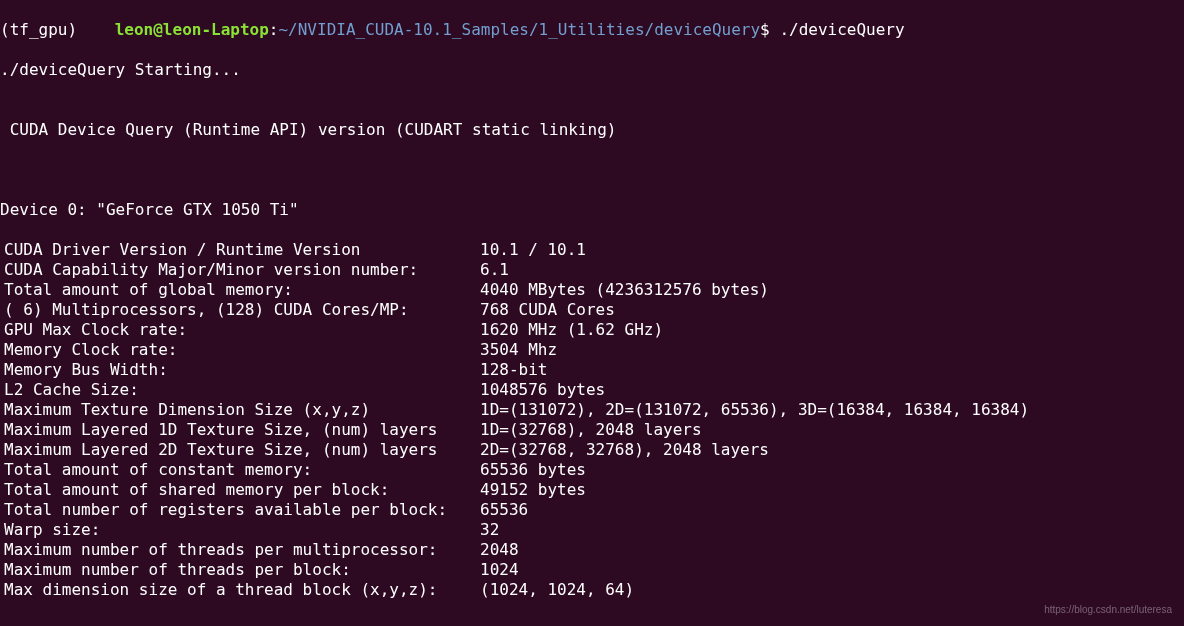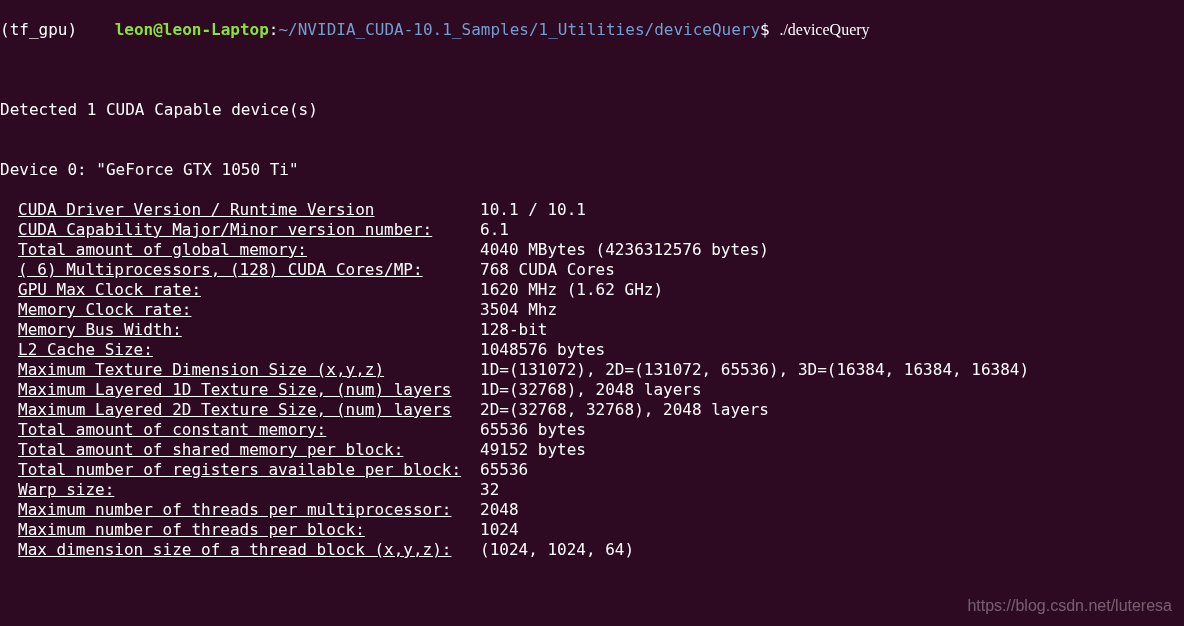--- a/index.html
+++ b/index.html
@@ -16,41 +16,42 @@
     box-sizing: border-box;
   }
   .terminal {
     padding: 0;
     white-space: pre;
   }
   .prompt-env { color: #ffffff; }
   .prompt-userhost { color: #8ae234; font-weight: bold; margin-left: 28px; }
   .prompt-path { color: #729fcf; font-weight: normal; }
   .prompt-dollar { color: #ffffff; }
-  .cmd { color: #ffffff; font-family: Liberation Serif, serif; }
+  .cmd { color: #ffffff; }
   .out { color: #ffffff; }
   .row { display: block; }
   .kv { display: flex; }
-  .klabel { width: 480px; flex-shrink: 0; padding-left: 18px; box-sizing: border-box; text-decoration: underline; }
+  .klabel { width: 480px; flex-shrink: 0; padding-left: 4px; box-sizing: border-box; }
   .kval { }
   .watermark {
     position: absolute;
     right: 12px;
     bottom: 10px;
     color: rgba(255,255,255,0.35);
     font-family: Arial, sans-serif;
-    font-size: 16px;
+    font-size: 10px;
   }
 </style>
 </head>
 <body>
 
 <div class="terminal">
 <span class="row"><span class="prompt-env">(tf_gpu) </span><span class="prompt-userhost">leon@leon-Laptop</span><span class="out">:</span><span class="prompt-path">~/NVIDIA_CUDA-10.1_Samples/1_Utilities/deviceQuery</span><span class="prompt-dollar">$ </span><span class="cmd">./deviceQuery</span></span>
+<span class="row out">./deviceQuery Starting...</span>
 <span class="row out"></span>
+<span class="row out"> CUDA Device Query (Runtime API) version (CUDART static linking)</span>
 <span class="row out"></span>
-<span class="row out">Detected 1 CUDA Capable device(s)</span>
 <span class="row out"></span>
 <span class="row out">Device 0: "GeForce GTX 1050 Ti"</span>
 <div id="kv-container"><div class="kv out"><span class="klabel">CUDA Driver Version / Runtime Version</span><span class="kval">10.1 / 10.1</span></div><div class="kv out"><span class="klabel">CUDA Capability Major/Minor version number:</span><span class="kval">6.1</span></div><div class="kv out"><span class="klabel">Total amount of global memory:</span><span class="kval">4040 MBytes (4236312576 bytes)</span></div><div class="kv out"><span class="klabel">( 6) Multiprocessors, (128) CUDA Cores/MP:</span><span class="kval">768 CUDA Cores</span></div><div class="kv out"><span class="klabel">GPU Max Clock rate:</span><span class="kval">1620 MHz (1.62 GHz)</span></div><div class="kv out"><span class="klabel">Memory Clock rate:</span><span class="kval">3504 Mhz</span></div><div class="kv out"><span class="klabel">Memory Bus Width:</span><span class="kval">128-bit</span></div><div class="kv out"><span class="klabel">L2 Cache Size:</span><span class="kval">1048576 bytes</span></div><div class="kv out"><span class="klabel">Maximum Texture Dimension Size (x,y,z)</span><span class="kval">1D=(131072), 2D=(131072, 65536), 3D=(16384, 16384, 16384)</span></div><div class="kv out"><span class="klabel">Maximum Layered 1D Texture Size, (num) layers</span><span class="kval">1D=(32768), 2048 layers</span></div><div class="kv out"><span class="klabel">Maximum Layered 2D Texture Size, (num) layers</span><span class="kval">2D=(32768, 32768), 2048 layers</span></div><div class="kv out"><span class="klabel">Total amount of constant memory:</span><span class="kval">65536 bytes</span></div><div class="kv out"><span class="klabel">Total amount of shared memory per block:</span><span class="kval">49152 bytes</span></div><div class="kv out"><span class="klabel">Total number of registers available per block:</span><span class="kval">65536</span></div><div class="kv out"><span class="klabel">Warp size:</span><span class="kval">32</span></div><div class="kv out"><span class="klabel">Maximum number of threads per multiprocessor:</span><span class="kval">2048</span></div><div class="kv out"><span class="klabel">Maximum number of threads per block:</span><span class="kval">1024</span></div><div class="kv out"><span class="klabel">Max dimension size of a thread block (x,y,z):</span><span class="kval">(1024, 1024, 64)</span></div></div>
 </div>
 
 <div class="watermark">https://blog.csdn.net/luteresa</div>
 
 </body></html>

